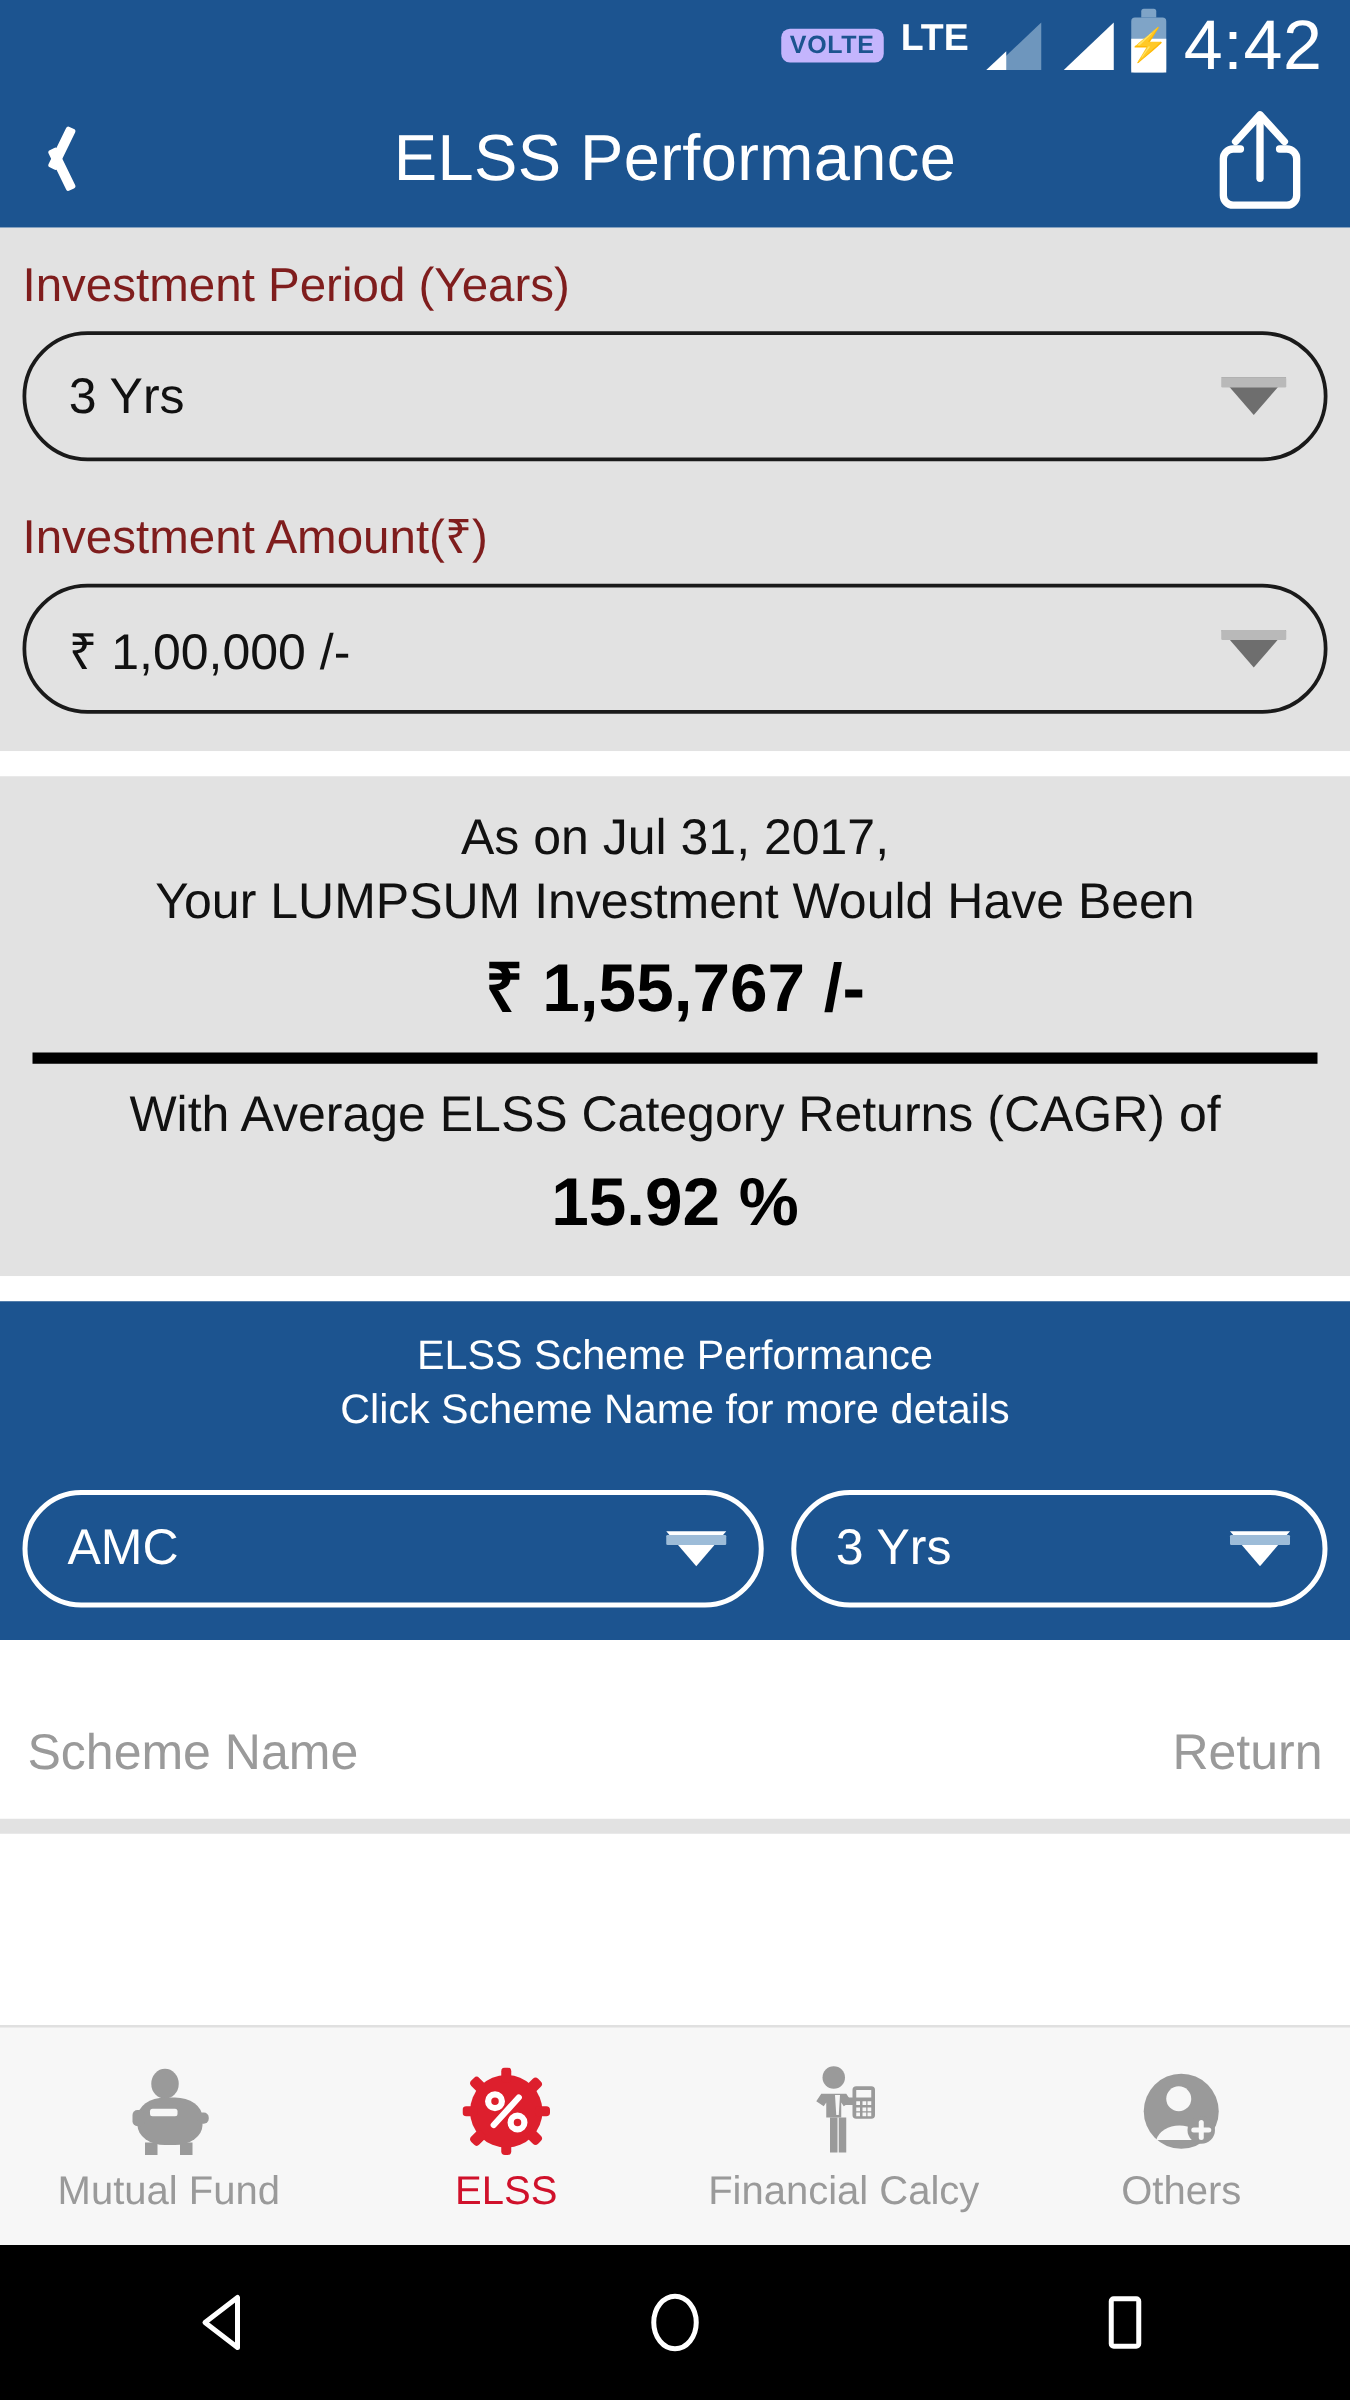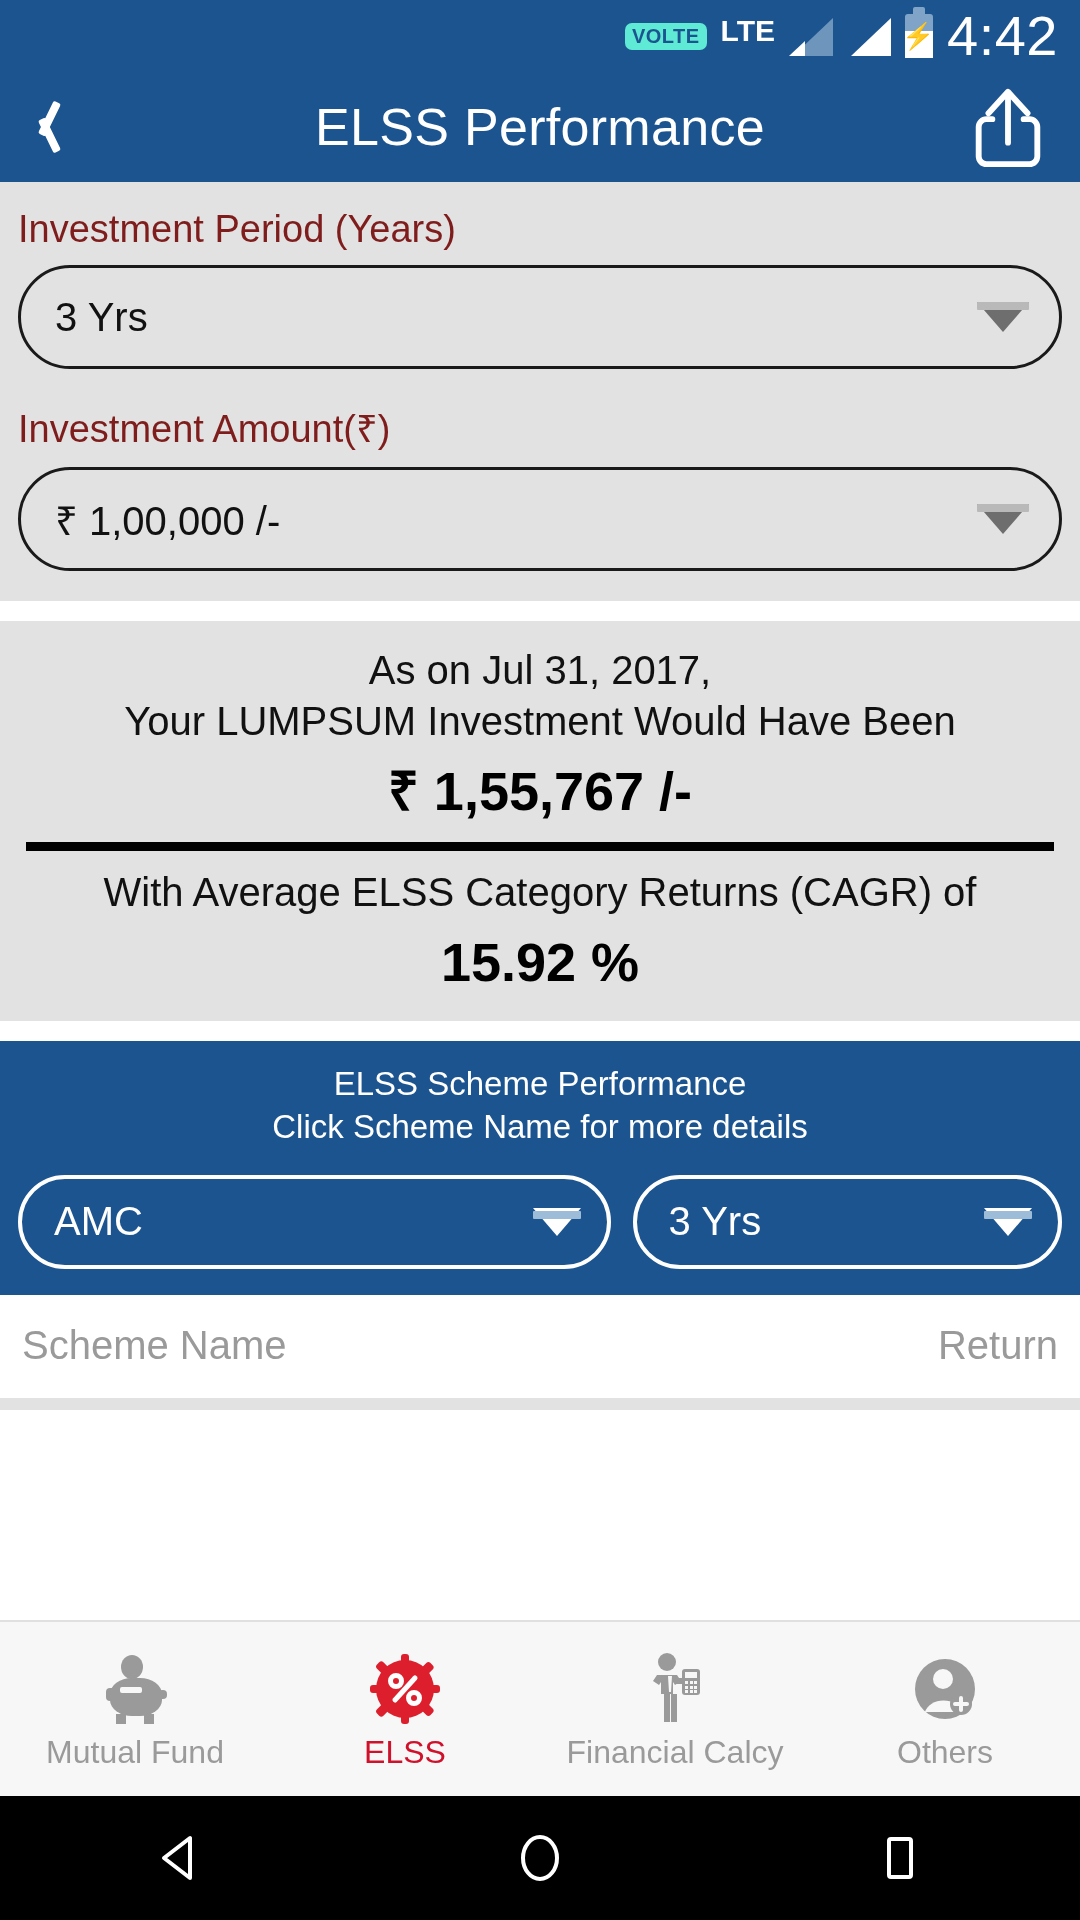--- a/index.html
+++ b/index.html
@@ -11,21 +11,21 @@
   }
   .screen { width:1080px; height:1920px; position:relative; display:flex; flex-direction:column; }
 
   
   .statusbar {
     height:72px; background:#1c5490; flex:0 0 72px;
     display:flex; align-items:center; justify-content:flex-end;
     padding-right:22px; gap:14px;
   }
   .volte {
-    background:#5eead4; color:#1c5490; font-weight:bold;
+    background:#c4b5fd; color:#1c5490; font-weight:bold;
     font-size:20px; letter-spacing:0.5px;
     padding:3px 7px 4px 7px; border-radius:7px; line-height:1;
   }
   .lte { color:#ffffff; font-weight:bold; font-size:30px; line-height:1; margin-bottom:10px;text-align:center; }
   .sig { width:44px; height:40px; position:relative; }
   .sig .tri { position:absolute; right:0; bottom:0; width:0; height:0;
     border-left:40px solid transparent; border-bottom:38px solid #ffffff; }
   .sig.dim .tri { border-bottom-color:#6e96bd; }
   .sig .stub { position:absolute; left:0; bottom:0; width:0; height:0;
     border-left:16px solid transparent; border-bottom:15px solid #ffffff; }
@@ -94,42 +94,42 @@
 
   
   .result { background:#e2e2e2; padding:24px 18px 26px 18px; text-align:center; flex:0 0 auto; }
   .result .line { font-size:40px; color:#111111; line-height:1.28; }
   .result .big { font-size:54px; font-weight:bold; color:#000000; margin-top:12px; line-height:1.2; }
   .rule { height:9px; background:#000000; margin:18px 8px 16px 8px; }
 
   
   .scheme { background:#1c5490; padding:22px 18px 26px 18px; flex:0 0 auto; }
   .scheme .head { color:#ffffff; font-size:33px; text-align:center; line-height:1.3; }
-  .scheme-selects { display:flex; gap:22px; margin-top:26px; }
+  .scheme-selects { display:flex; gap:22px; margin-top:43px; }
   .bluedrop {
     height:94px; border:4px solid #ffffff; border-radius:47px;
     display:flex; align-items:center; padding:0 26px 0 32px; position:relative;
   }
   .bluedrop.amc { flex:1 1 58%; }
   .bluedrop.yrs { flex:1 1 42%; }
   .bluedrop .val { color:#ffffff; font-size:40px; }
   .caret-w {
     margin-left:auto; width:0; height:0;
     border-left:24px solid transparent; border-right:24px solid transparent;
     border-top:28px solid #ffffff;
   }
   .caret-w-cap {
     position:absolute; right:26px; top:32px; width:48px; height:8px;
     background:#9dbcd8; border-radius:1px;
   }
 
   
   .listhead {
     background:#ffffff; flex:1 1 auto; min-height:0;
-    display:flex; flex-direction:column;
+    display:flex; flex-direction:column;margin-top:40px;
   }
   .listhead .row {
     display:flex; align-items:center; justify-content:space-between;
     padding:28px 22px 30px 22px;
   }
   .listhead .col { font-size:40px; color:#9a9a9a; }
   .listdivider { height:12px; background:#e2e2e2; }
 
   
   .bottomnav {

